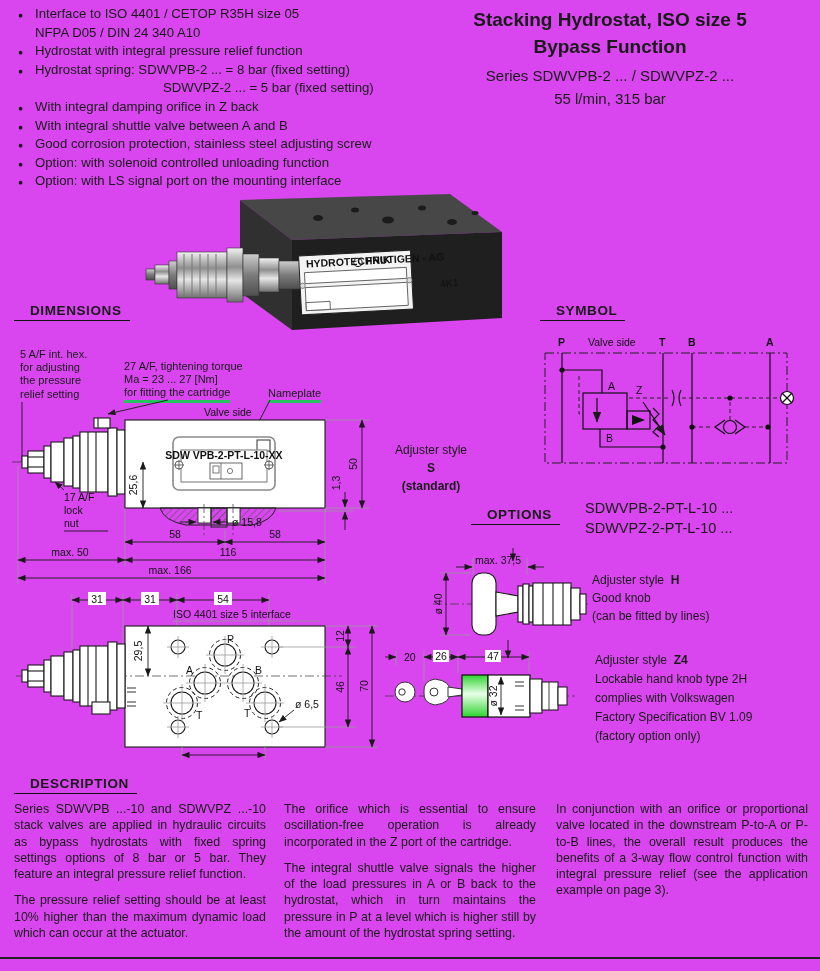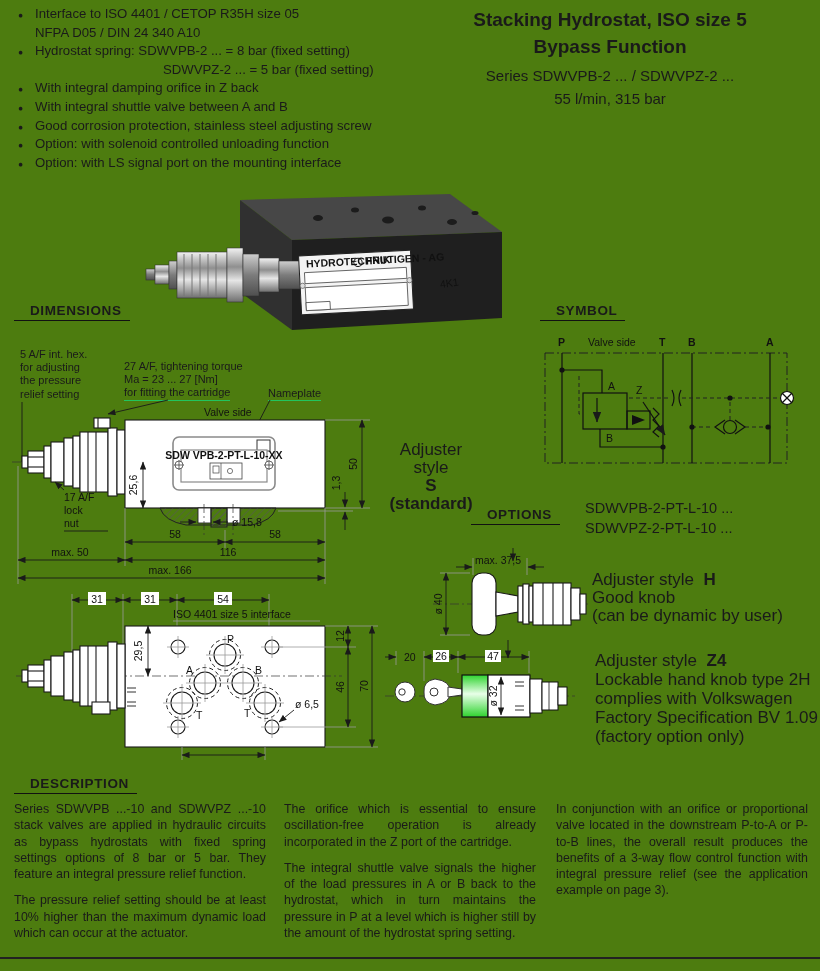--- a/index.html
+++ b/index.html
@@ -1,36 +1,36 @@
 <!DOCTYPE html>
 <html><head>
 <meta charset="utf-8">
 <style>
   html,body{margin:0;padding:0;background:#e8e8e8}
-  .page{position:relative;width:820px;height:971px;background:#4d7c0f;
+  .page{position:relative;width:820px;height:971px;background:#d946ef;
         font-family:"Liberation Sans",sans-serif;color:#1a1a1a;overflow:hidden}
   .abs{position:absolute}
   
   .h-sec{font-size:13.5px;font-weight:bold;letter-spacing:.6px;
          border-bottom:1.6px solid #111;padding:0 8px 2px 16px;display:inline-block}
   
   .bullets{font-size:13.2px;line-height:18.6px}
   .blt-line{position:relative;padding-left:17px;white-space:nowrap}
   .dot::before{content:"\25CF";font-size:8.5px;position:absolute;left:0;top:1px}
   .cont{padding-left:17px}
   .cont-deep{padding-left:145px}
   
   .titleblock{text-align:center;line-height:27px}
   .t1{font-size:19px;font-weight:bold}
   .sub{font-size:15px;line-height:23px}
   
   .note{font-size:11px;line-height:13.2px}
-  .note .lead{border-bottom:1px solid #22c55e;display:inline-block}
-  
-  .adj{font-size:17px;line-height:18px}
+  .note .lead{border-bottom:3px solid #22c55e;display:inline-block}
+  
+  .adj{font-size:12px;line-height:18px}
   .adj b{font-weight:bold}
   .center{text-align:center}
   
   .desc-col{font-size:12.4px;line-height:16.3px;text-align:justify}
   .desc-col p{margin:0 0 10px 0}
   .models{font-size:14.5px;line-height:20px}
   .botline{background:#222}
   
   svg text{font-size:10.5px;fill:#111;font-family:"Liberation Sans",sans-serif}
   svg .lnF{stroke:#1a1a1a;stroke-width:1.1;fill:#fff}
@@ -42,20 +42,23 @@
 </style>
 </head>
 <body>
 
 <div class="page">
 
   <div class="abs bullets" style="left:18px;top:5px;width:400px">
     <div>
       <div class="blt-line dot"><span>Interface to ISO 4401 / CETOP R35H size 05</span></div>
       <div class="blt-line cont"><span>NFPA D05 / DIN 24 340  A10</span></div>
+    </div>
+    <div>
+      <div class="blt-line dot"><span>Hydrostat with integral pressure relief function</span></div>
     </div>
     <div>
       <div class="blt-line dot"><span>Hydrostat spring: SDWVPB-2 ...  =  8 bar  (fixed setting)</span></div>
       <div class="blt-line cont-deep"><span>SDWVPZ-2 ...  =  5 bar  (fixed setting)</span></div>
     </div>
     <div>
       <div class="blt-line dot"><span>With integral damping orifice in Z back</span></div>
     </div>
     <div>
       <div class="blt-line dot"><span>With integral shuttle valve between A and B</span></div>
@@ -496,21 +499,21 @@
         <line class="ext" x1="42" y1="87" x2="12" y2="87"></line>
       <line class="dm" x1="18" y1="25" x2="18" y2="87" marker-start="url(#aL)" marker-end="url(#aR)"></line>
       <text transform="rotate(-90 14 56)" x="14" y="56" text-anchor="middle">ø 40</text>
     </g>
     <line class="dm" x1="80" y1="92" x2="80" y2="110" marker-end="url(#aR)"></line>
   </svg>
 
   <div class="abs adj" style="left:592px;top:571px">
     <div><span>Adjuster style</span>&nbsp; <b>H</b></div>
     <div>Good knob</div>
-    <div>(can be dynamic by user)</div>
+    <div>(can be fitted by lines)</div>
   </div>
 
   <svg class="abs" style="left:383px;top:643px" width="200" height="100" viewBox="0 0 200 100">
     <defs>
       <linearGradient id="gg" x1="0" y1="0" x2="0" y2="1">
         <stop offset="0" stop-color="#2ed32e"></stop>
         <stop offset="0.45" stop-color="#e8ffe8"></stop>
         <stop offset="1" stop-color="#2ed32e"></stop>
       </linearGradient>
     </defs>

